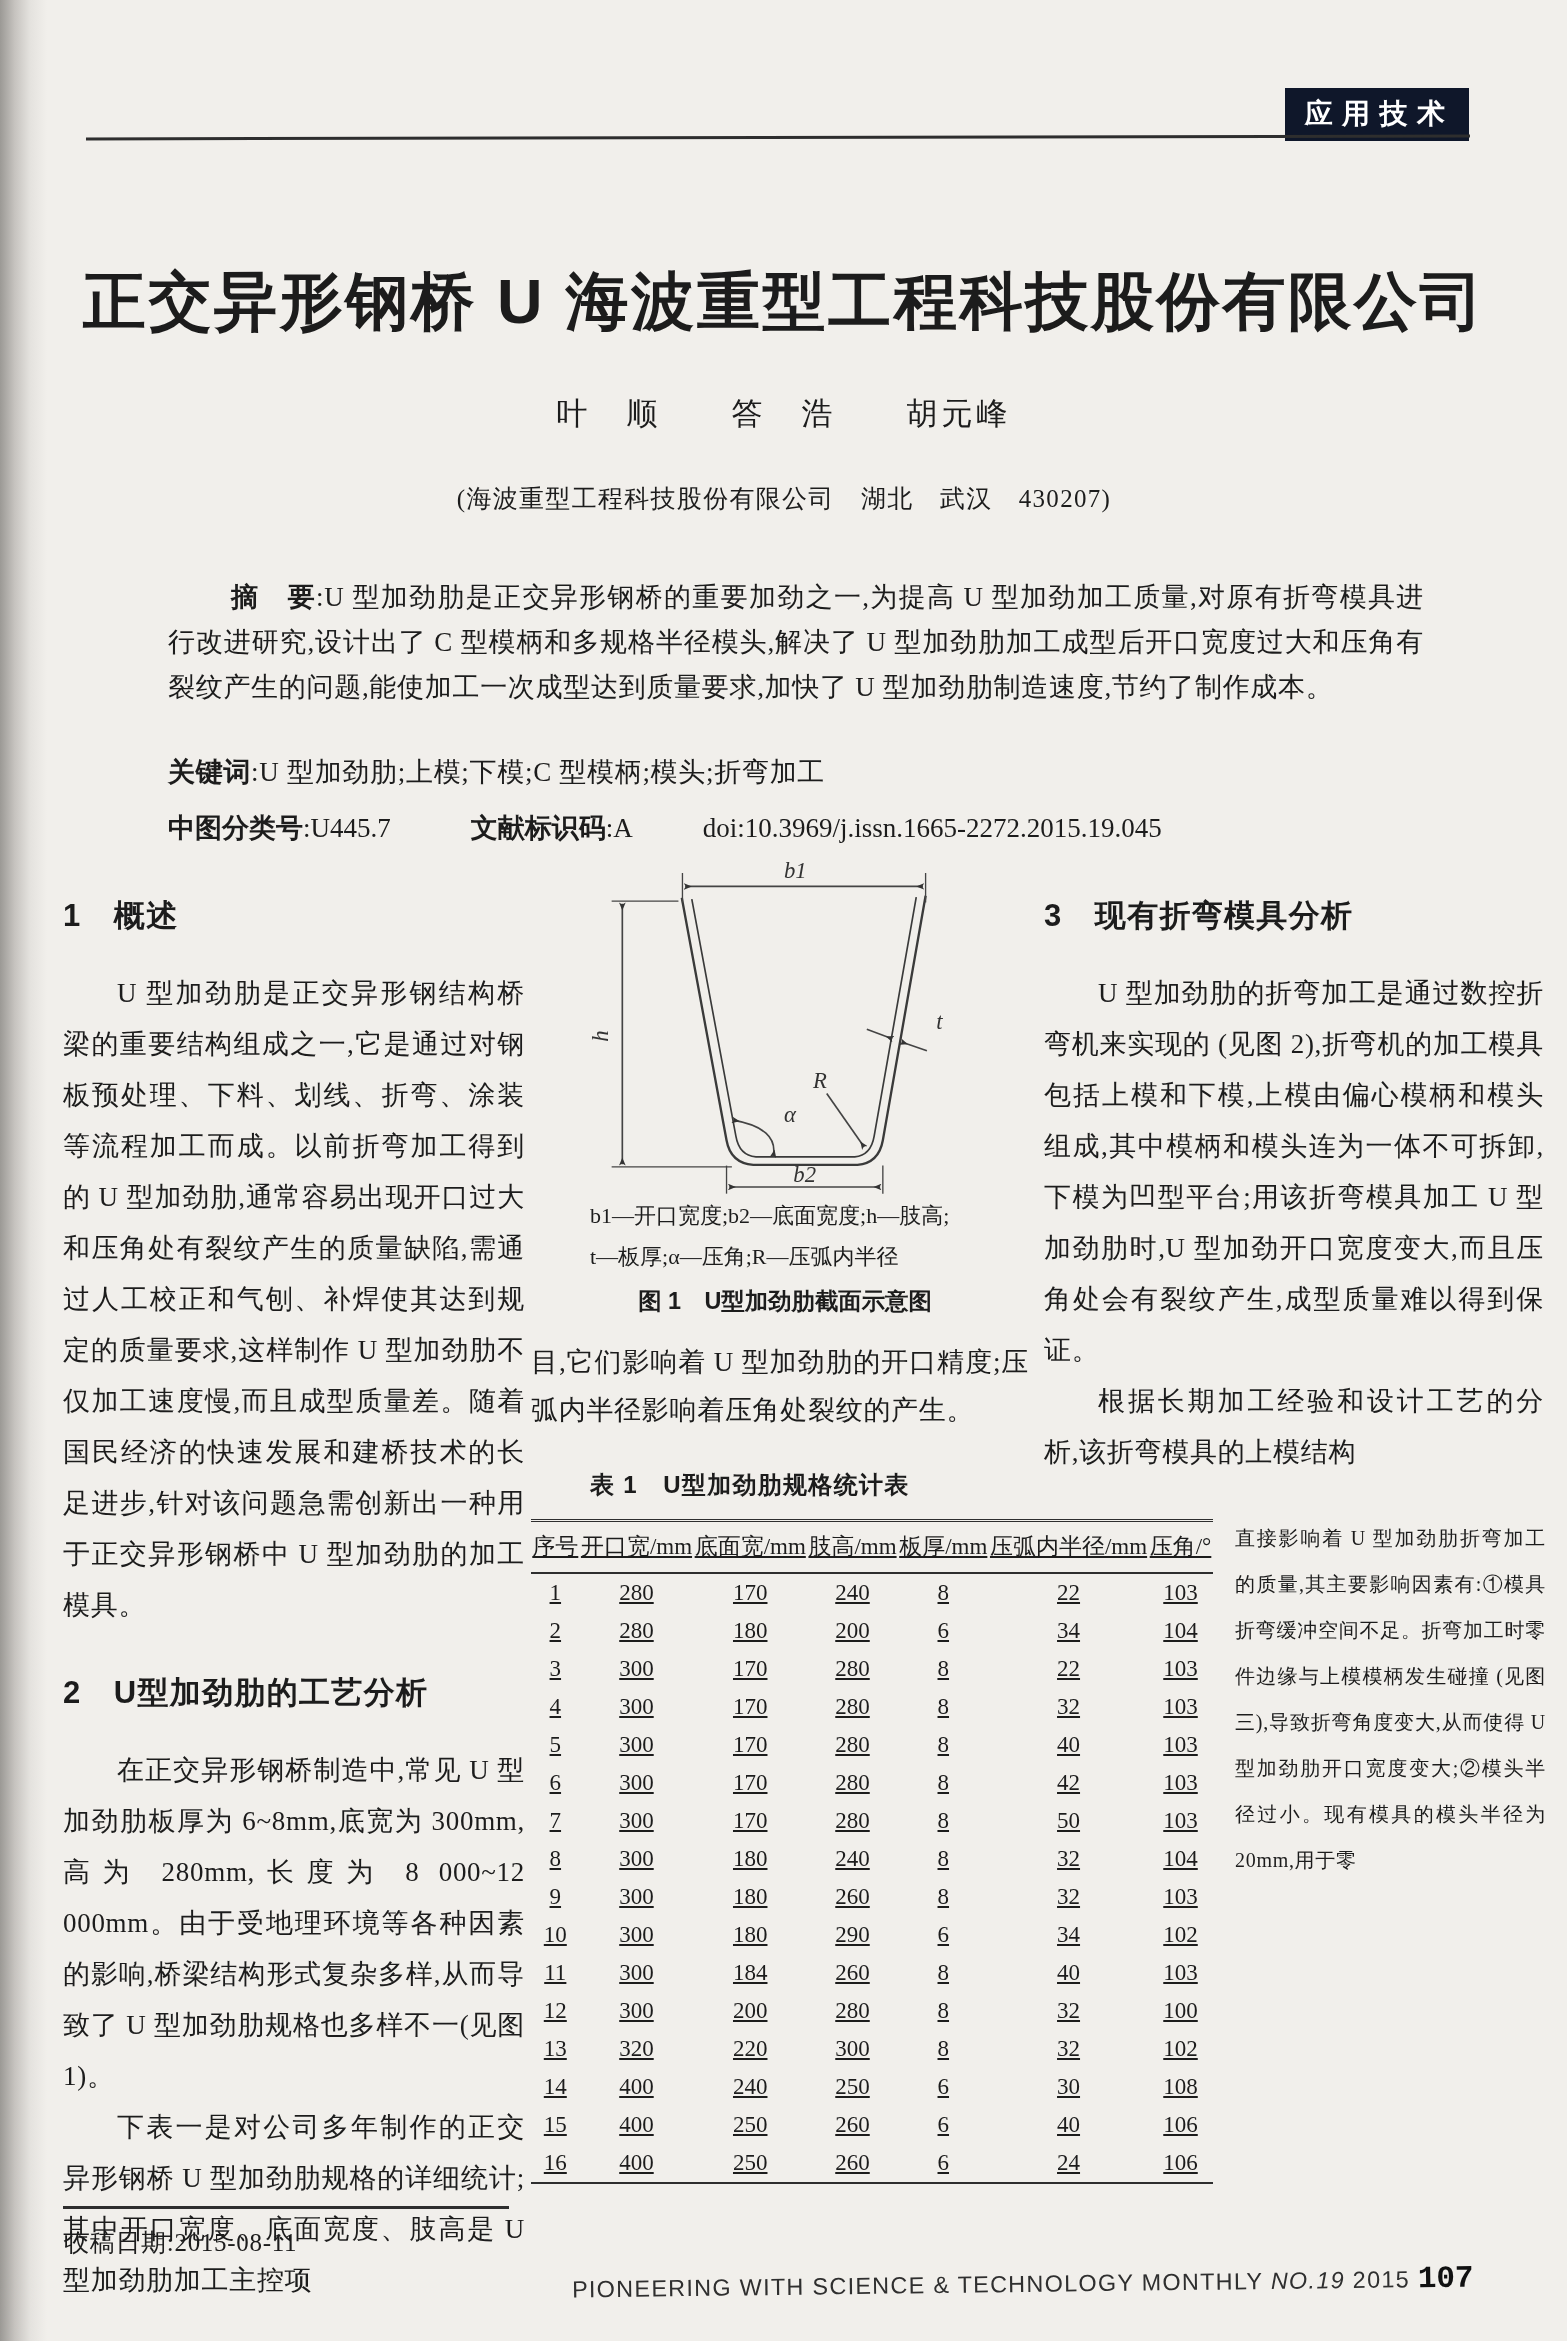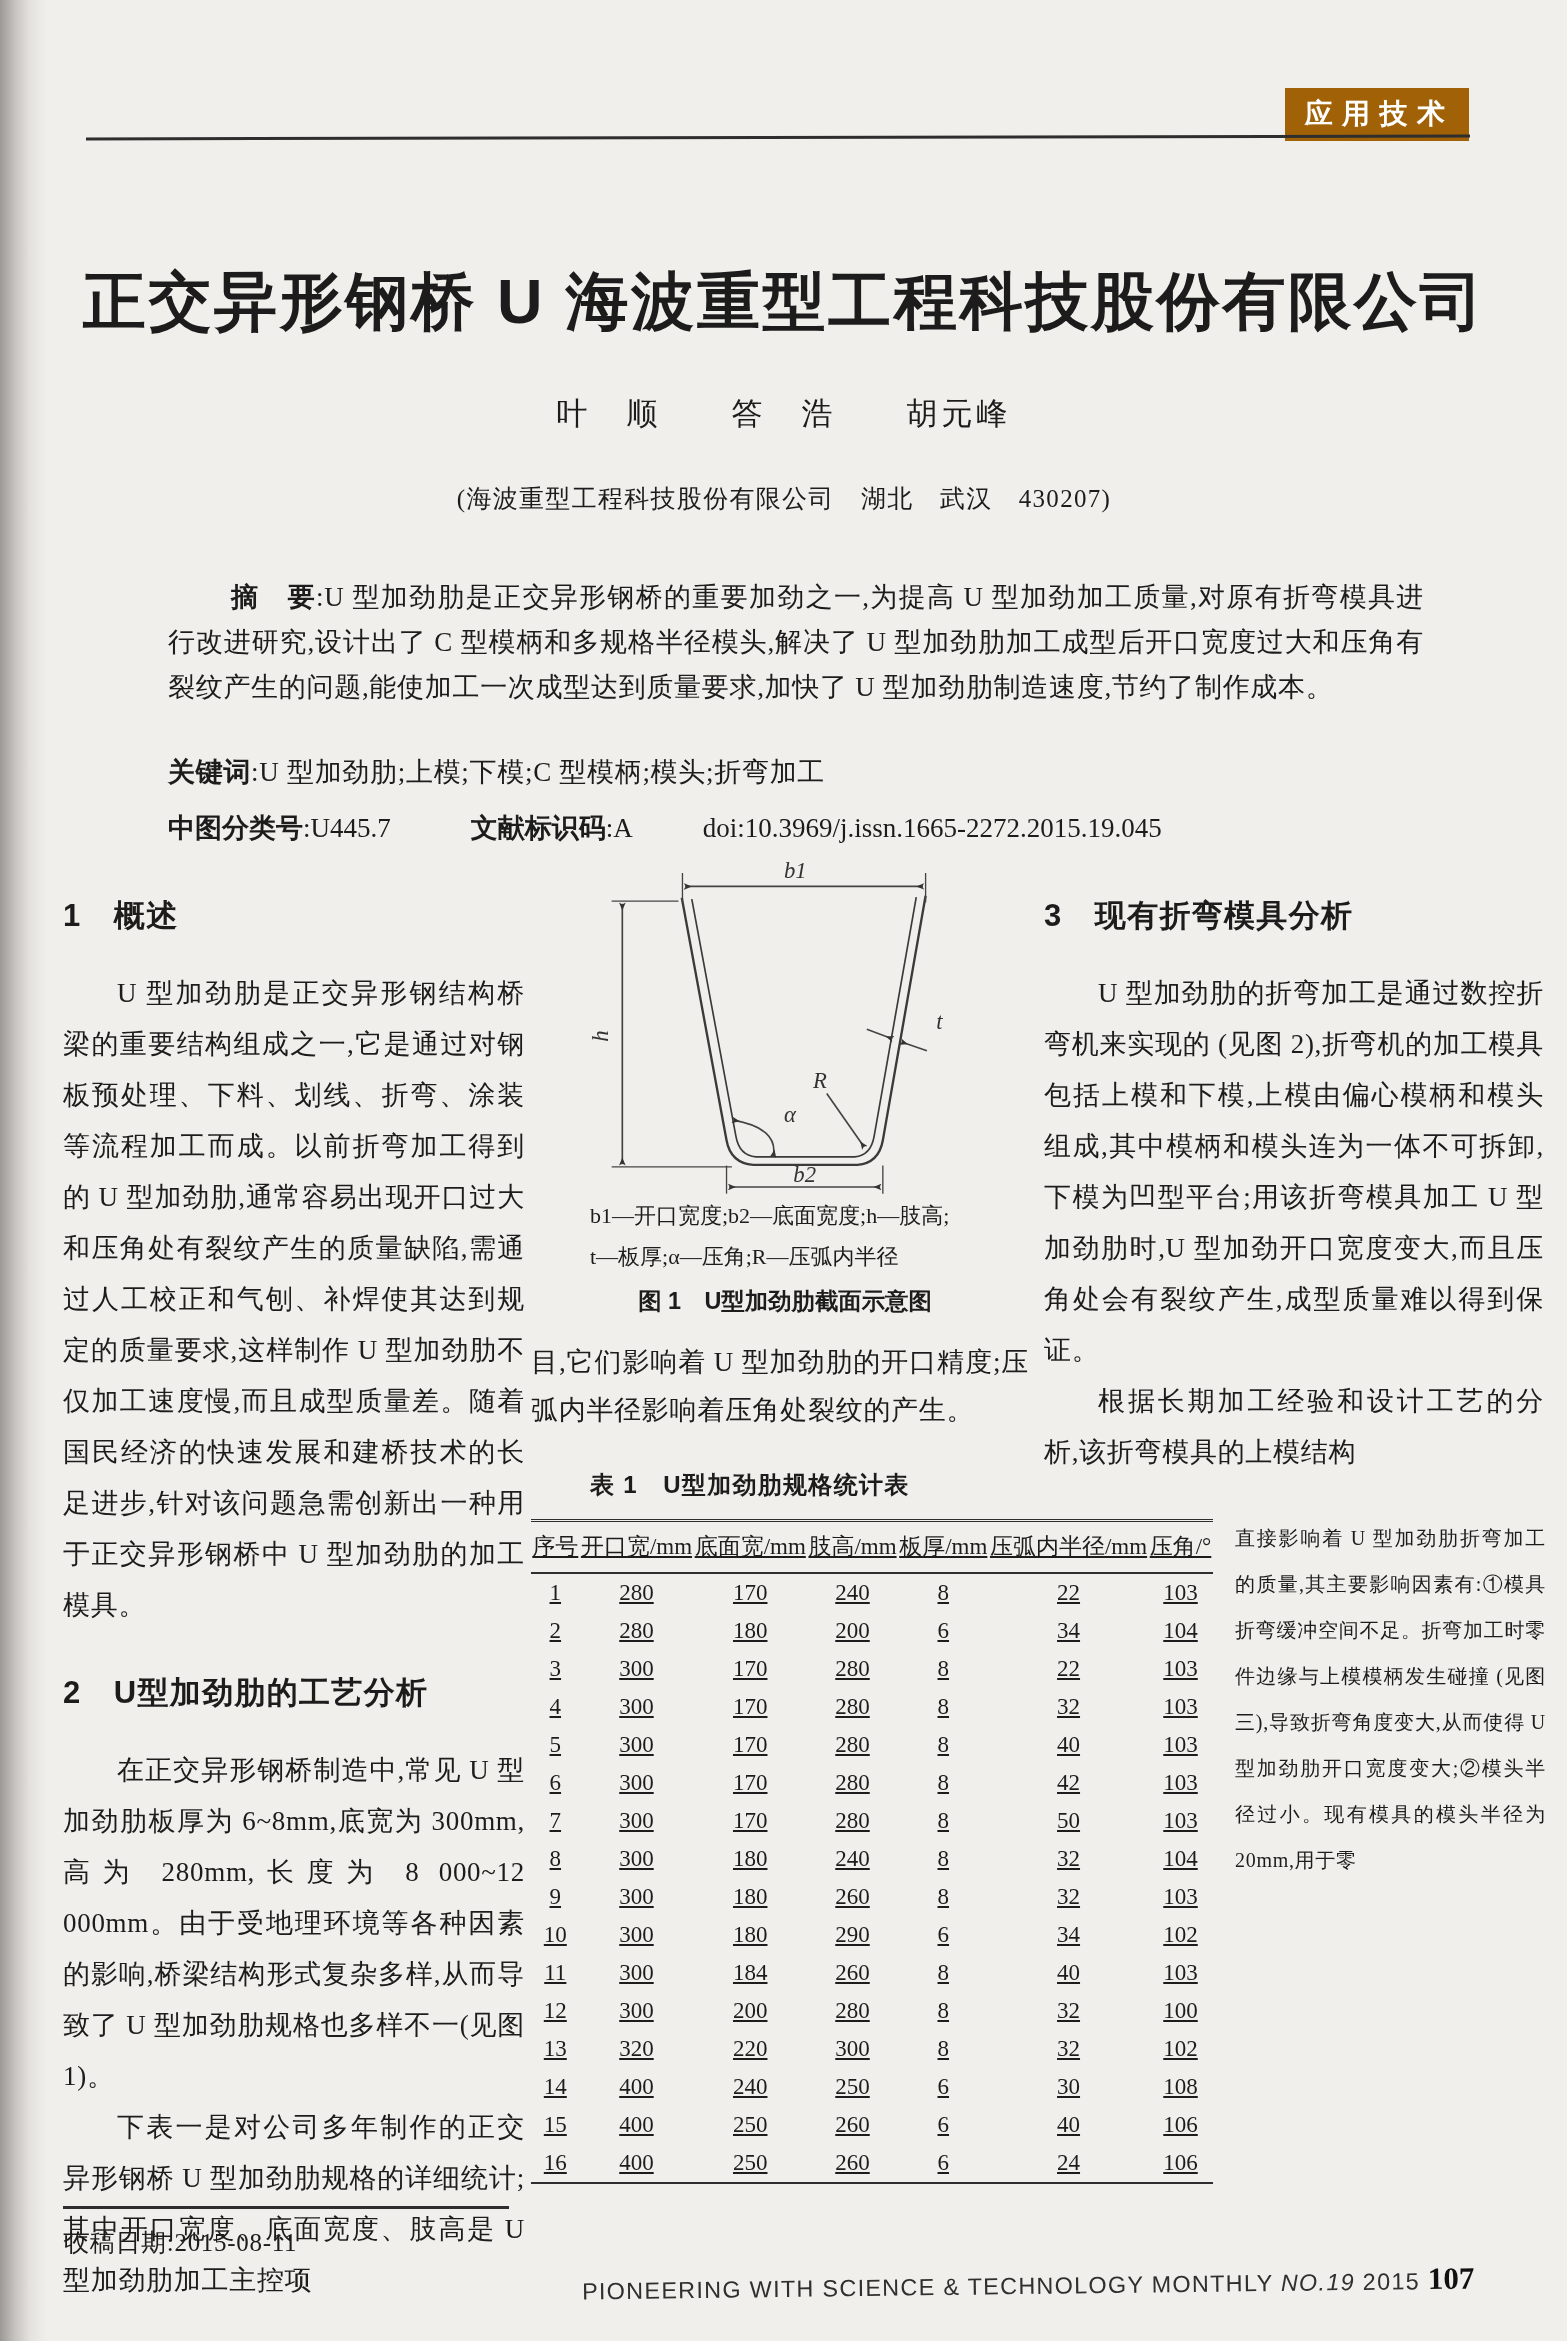--- a/index.html
+++ b/index.html
@@ -10,21 +10,21 @@
     font-family:"Liberation Serif","DejaVu Serif",serif;
     color:#1c1c1c;
     overflow:hidden;
   }
   .binding-shadow{
     position:absolute;left:0;top:0;width:47px;height:100%;
     background:linear-gradient(90deg,#9b9995 0px,#c6c3bf 14.7px,#e4e2de 30px,rgba(241,239,235,0) 47px);
   }
   .badge{
     position:absolute;top:88px;right:99px;
-    background:#a16207;color:#ffffff;
+    background:#0f172a;color:#ffffff;
     font-family:"Liberation Sans","DejaVu Sans",sans-serif;
     font-size:28px;font-weight:bold;letter-spacing:9.4px;
     padding:6.7px 14.7px 8px 20px;
   }
   .header-rule{
     position:absolute;left:86px;top:136px;width:1384px;height:3.3px;
     background:#2e2e2e;transform:rotate(-0.12deg);
   }
   .title{
     position:absolute;left:0;top:259px;width:100%;
@@ -115,21 +115,21 @@
     position:absolute;left:64px;top:2226px;font-size:25px;letter-spacing:0.7px;
   }
   .footer{
     position:absolute;right:94px;top:2266px;
     font-family:"Liberation Sans","DejaVu Sans",sans-serif;
     font-size:23.4px;color:#2f2f2f;letter-spacing:1.3px;
     transform:rotate(-0.7deg);
   }
   .footer .issue{font-style:italic;}
   .footer .pageno{
-    font-family:Liberation Serif, serif;
+    font-family:Liberation Mono, monospace;
     font-weight:bold;font-size:31px;color:#111;letter-spacing:0;
   }
   .dim-label{font-family:"Liberation Serif","DejaVu Serif",serif;font-size:34px;font-style:italic;fill:#333;}
 </style>
 </head>
 <body>
 
 <div class="page">
   <div class="binding-shadow"></div>
 

